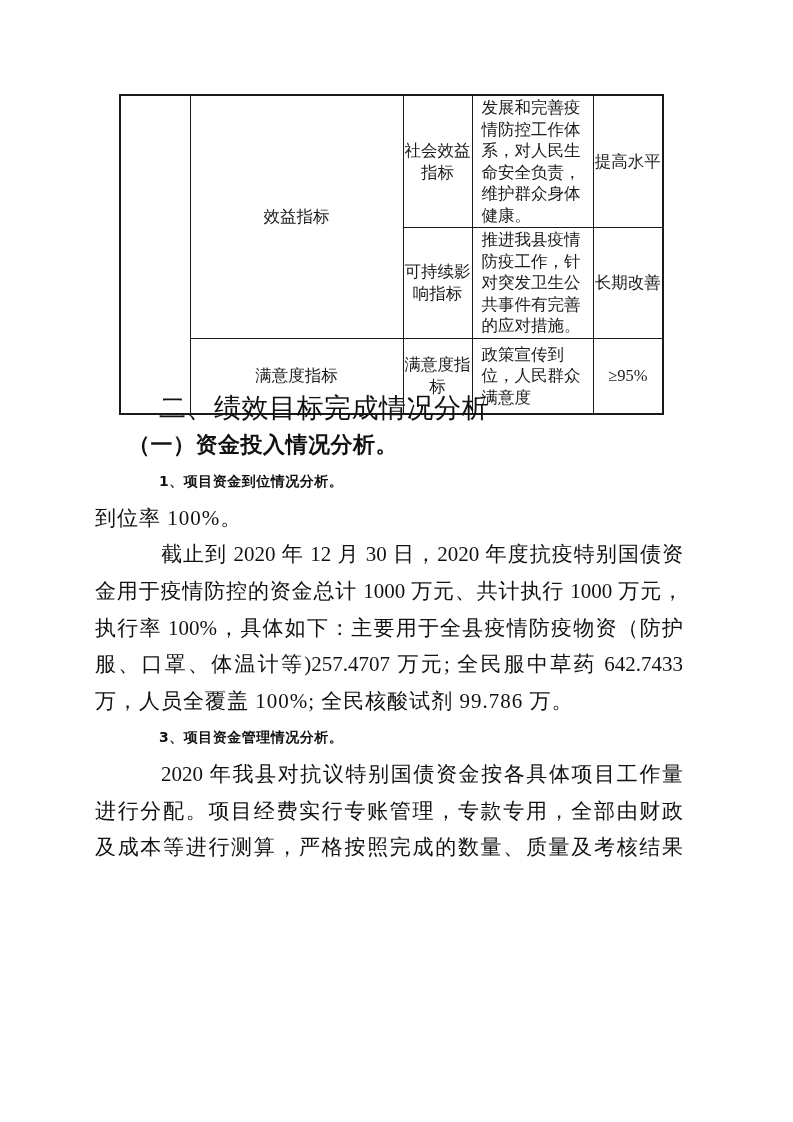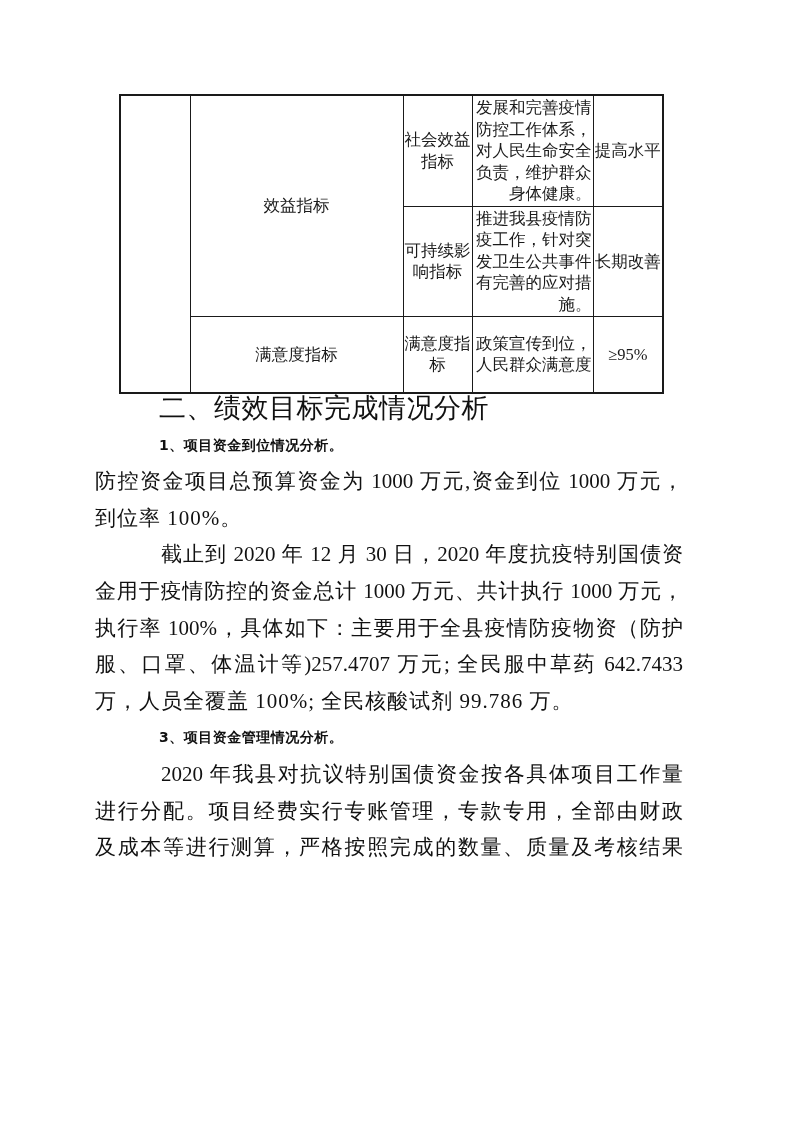--- a/index.html
+++ b/index.html
@@ -25,22 +25,22 @@
     color:#1a1a1a;
   }
   table.perf-table td{
     border:1px solid #1a1a1a;
     vertical-align:middle;
     text-align:center;
     padding:0;
     overflow:hidden;
   }
   table.perf-table td.desc{
-    text-align:right;
-    padding:1px 1px;
+    text-align:left;
+    padding:1px 9px;
   }
   tr.r1{height:108px;}
   tr.r2{height:105px;}
   tr.r3{height:76px;}
   
   .content{
     position:absolute;
     left:95px;top:390px;
     width:588px;
   }
@@ -108,23 +108,23 @@
       <td>满意度指标</td>
       <td>满意度指标</td>
       <td class="desc">政策宣传到位，人民群众满意度</td>
       <td>≥95%</td>
     </tr>
   </tbody>
     </table>
 
   <div class="content">
     <div class="line h-main">二、绩效目标完成情况分析</div>
+    <div class="line h-bold h-sub">（一）资金投入情况分析。</div>
 
     <div class="line h-bold">1、项目资金到位情况分析。</div>
-    <div class="line just">防控资金项目总预算资金为 1000 万元,资金到位 1000 万元，</div>
     <div class="line">到位率 100%。</div>
 
     <div class="line just ind-p">截止到 2020 年 12 月 30 日，2020 年度抗疫特别国债资</div>
     <div class="line just">金用于疫情防控的资金总计 1000 万元、共计执行 1000 万元，</div>
     <div class="line just">执行率 100%，具体如下：主要用于全县疫情防疫物资（防护</div>
     <div class="line just">服、口罩、体温计等)257.4707 万元; 全民服中草药 642.7433</div>
     <div class="line">万，人员全覆盖 100%; 全民核酸试剂 99.786 万。</div>
 
     <div class="line h-bold">3、项目资金管理情况分析。</div>
     <div class="line just ind-p">2020 年我县对抗议特别国债资金按各具体项目工作量</div>

